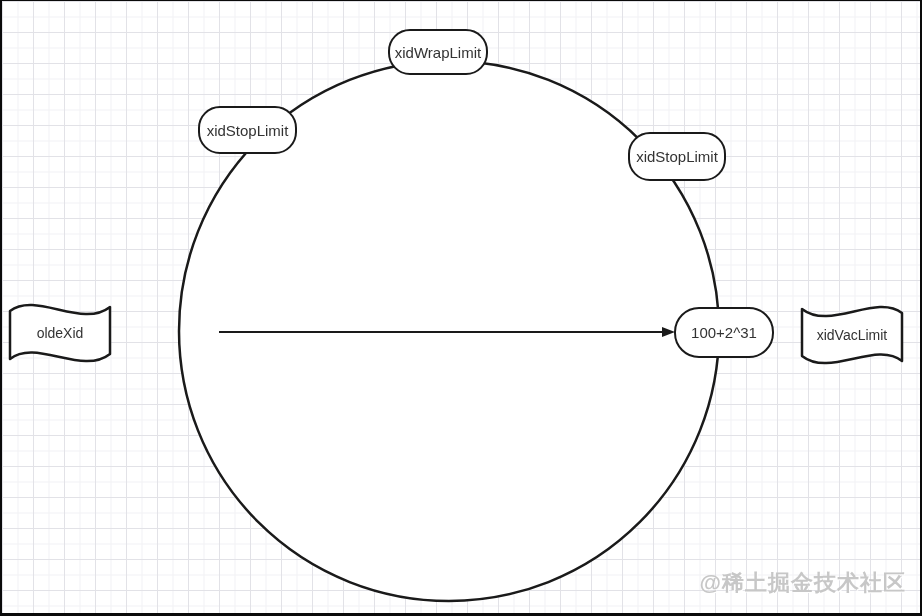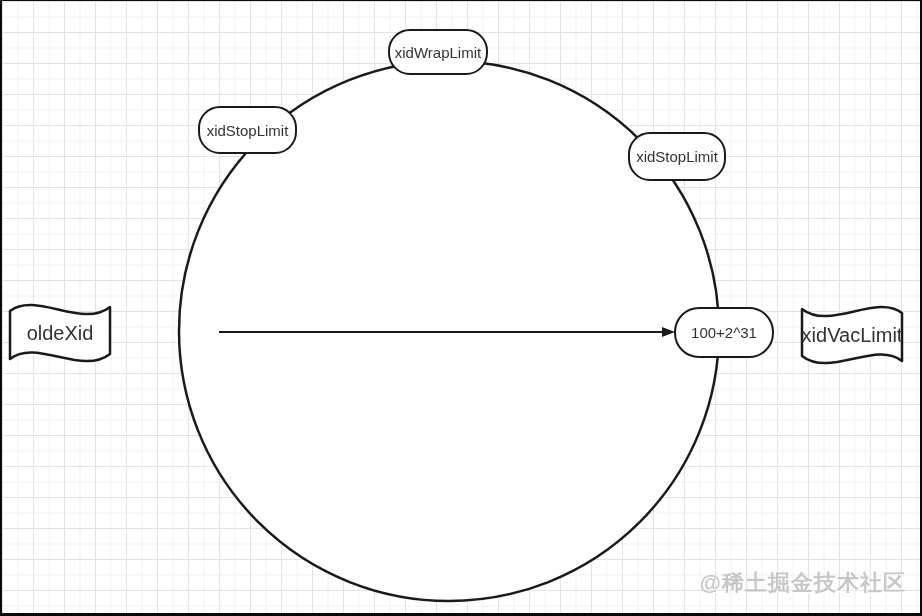--- a/index.html
+++ b/index.html
@@ -47,21 +47,21 @@
   .node-warn  { left: 386px; top: 28px;  width: 100px; height: 46px; }
   .node-vac   { left: 196px; top: 105px; width: 99px;  height: 48px; }
   .node-stop  { left: 626px; top: 131px; width: 98px;  height: 49px; }
   .node-start { left: 116px; top: 306px; width: 100px; height: 51px; border-radius: 25px; }
   .node-end   { left: 672px; top: 306px; width: 100px; height: 51px; border-radius: 25px; }
   .tape {
     position: absolute;
     display: flex;
     align-items: center;
     justify-content: center;
-    font-size: 20px;
+    font-size: 14px;
     color: #333333;
     white-space: nowrap;
   }
   .tape-olde { left: 6px;   top: 295px; width: 104px; height: 74px; }
   .tape-wrap { left: 798px; top: 297px; width: 104px; height: 74px; }
   .tape svg {
     position: absolute;
     left: 0; top: 0;
     width: 100%; height: 100%;
   }

